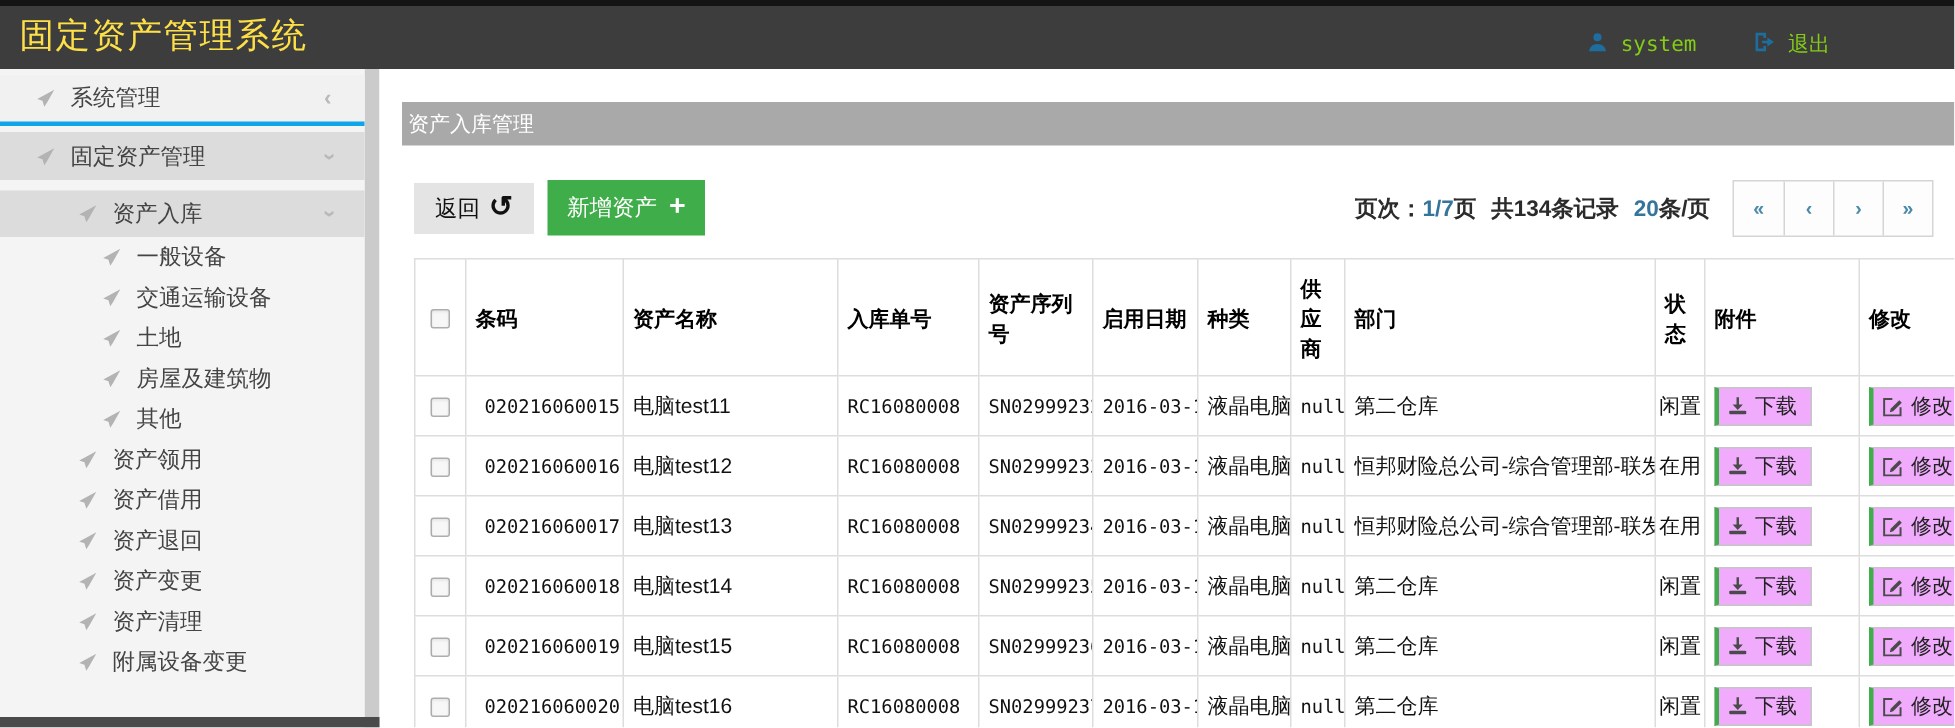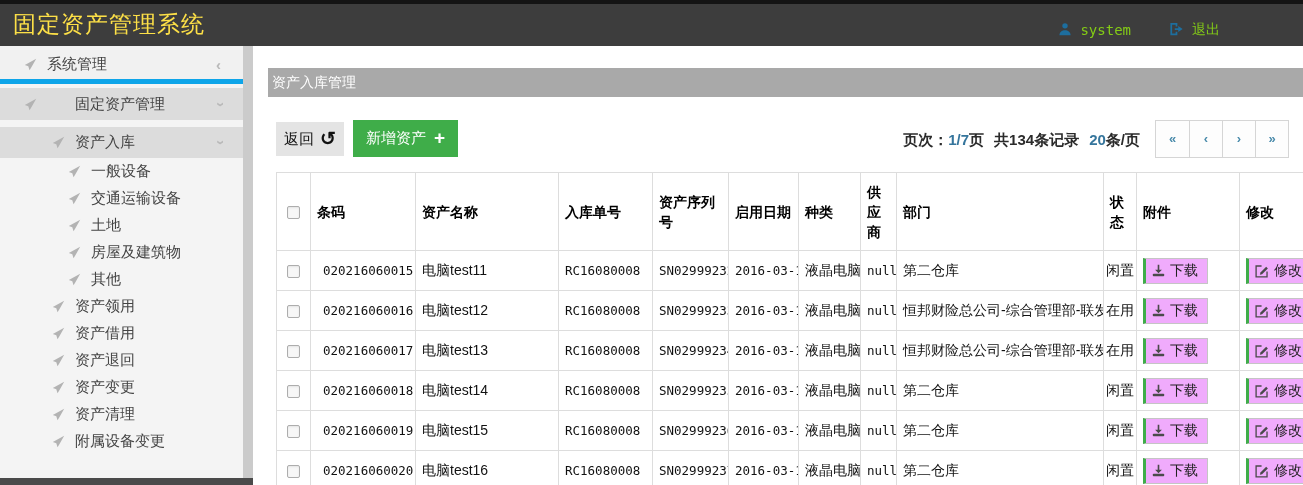--- a/index.html
+++ b/index.html
@@ -29,34 +29,34 @@
 
   
   .sb-item { display:flex; align-items:center; position:relative; color:#444;
     font-size:15px; cursor:pointer; }
   .sb-item .plane { flex:0 0 auto; margin-right:10px; display:inline-flex; }
   .sb-item .plane svg { fill:#b3b3b3; }
   .sb-chevron { position:absolute; right:22px; color:#b9b9b9; font-size:15px;
     font-weight:bold; line-height:1; }
   .sb-chevron.down { transform:rotate(-90deg); }
   .lv1 { height:34px; padding-left:24px; background:#f1f1f1;
-    border-bottom:5px solid #0ea5e9; margin-bottom:4px; }
-  .lv1.active { background:#dcdcdc; border-bottom:none; height:32px; margin-bottom:7px;gap:28px; }
+    border-bottom:3px solid #0ea5e9; margin-bottom:4px; }
+  .lv1.active { background:#dcdcdc; border-bottom:none; height:32px; margin-bottom:7px; }
   .lv2 { height:27px; padding-left:52px; }
   .lv2.active { background:#dcdcdc; height:31px; margin-bottom:0; }
   .lv3 { height:27px; padding-left:68px; }
 
   
   .panel-head { margin-top:22px; height:29px; background:#a9a9a9; color:#ffffff;
     font-size:14px; line-height:29px; padding-left:4px; }
   .toolbar { margin:23px 0 0 8px; height:37px; position:relative; display:flex;
     align-items:flex-start; }
   .btn { border:none; cursor:pointer; display:inline-flex; align-items:center;
     justify-content:center; font-family:inherit; }
-  .btn-back { width:68px; height:34px; margin-top:2px; background:#e4e4e4;
+  .btn-back { width:80px; height:34px; margin-top:2px; background:#e4e4e4;
     color:#111; font-size:15px; gap:6px; }
   .btn-back .undo { font-size:19px; font-weight:bold; line-height:1; margin-top:-2px; }
   .btn-add { width:105px; height:37px; margin-left:9px; background:#3fad49;
     color:#fff; font-size:15px; gap:8px; }
   .btn-add .plus { font-size:19px; font-weight:900; line-height:1; margin-top:-2px; }
 
   
   .pag { position:absolute; right:14px; top:0; display:flex; align-items:center; }
   .pag-text { font-size:15px; font-weight:bold; color:#2b2b2b; margin-right:15px;
     line-height:37px; }

